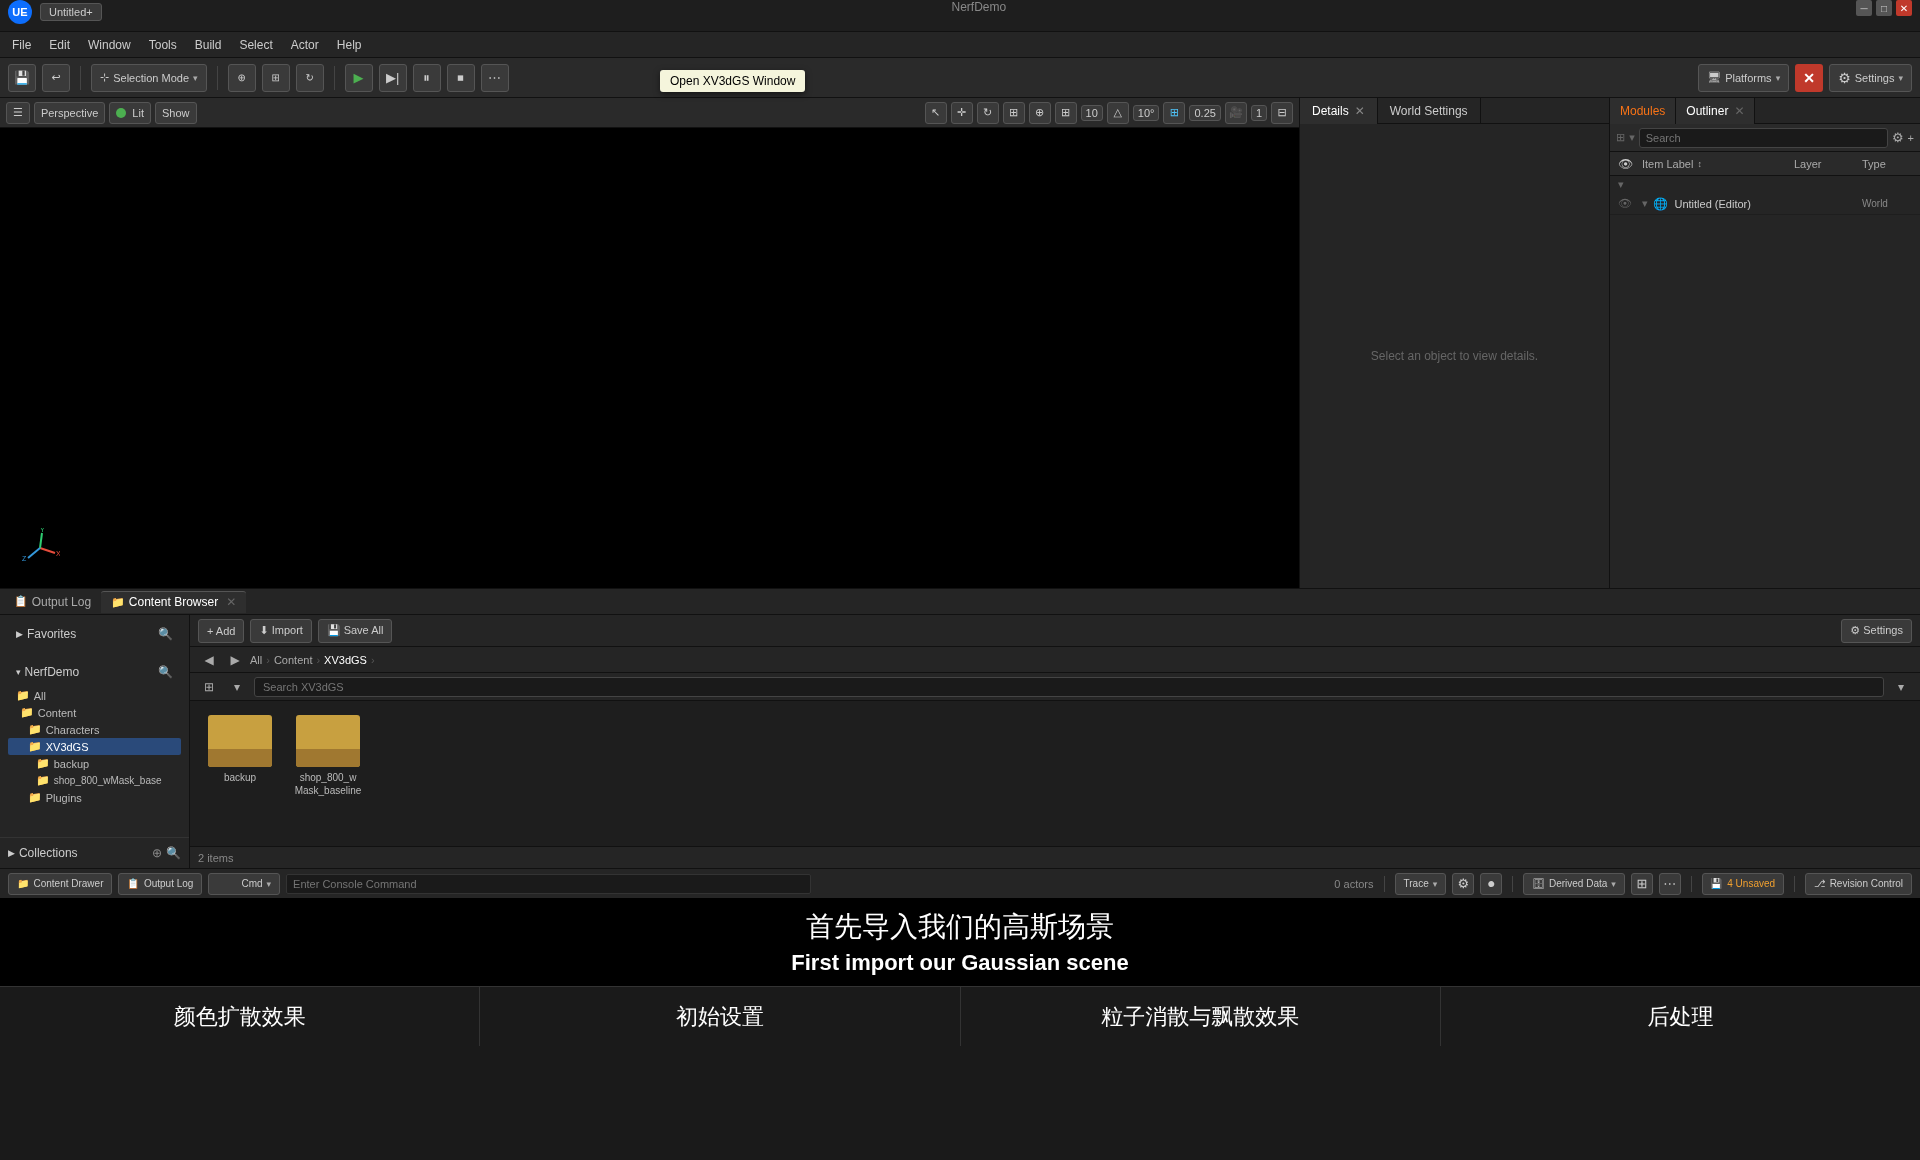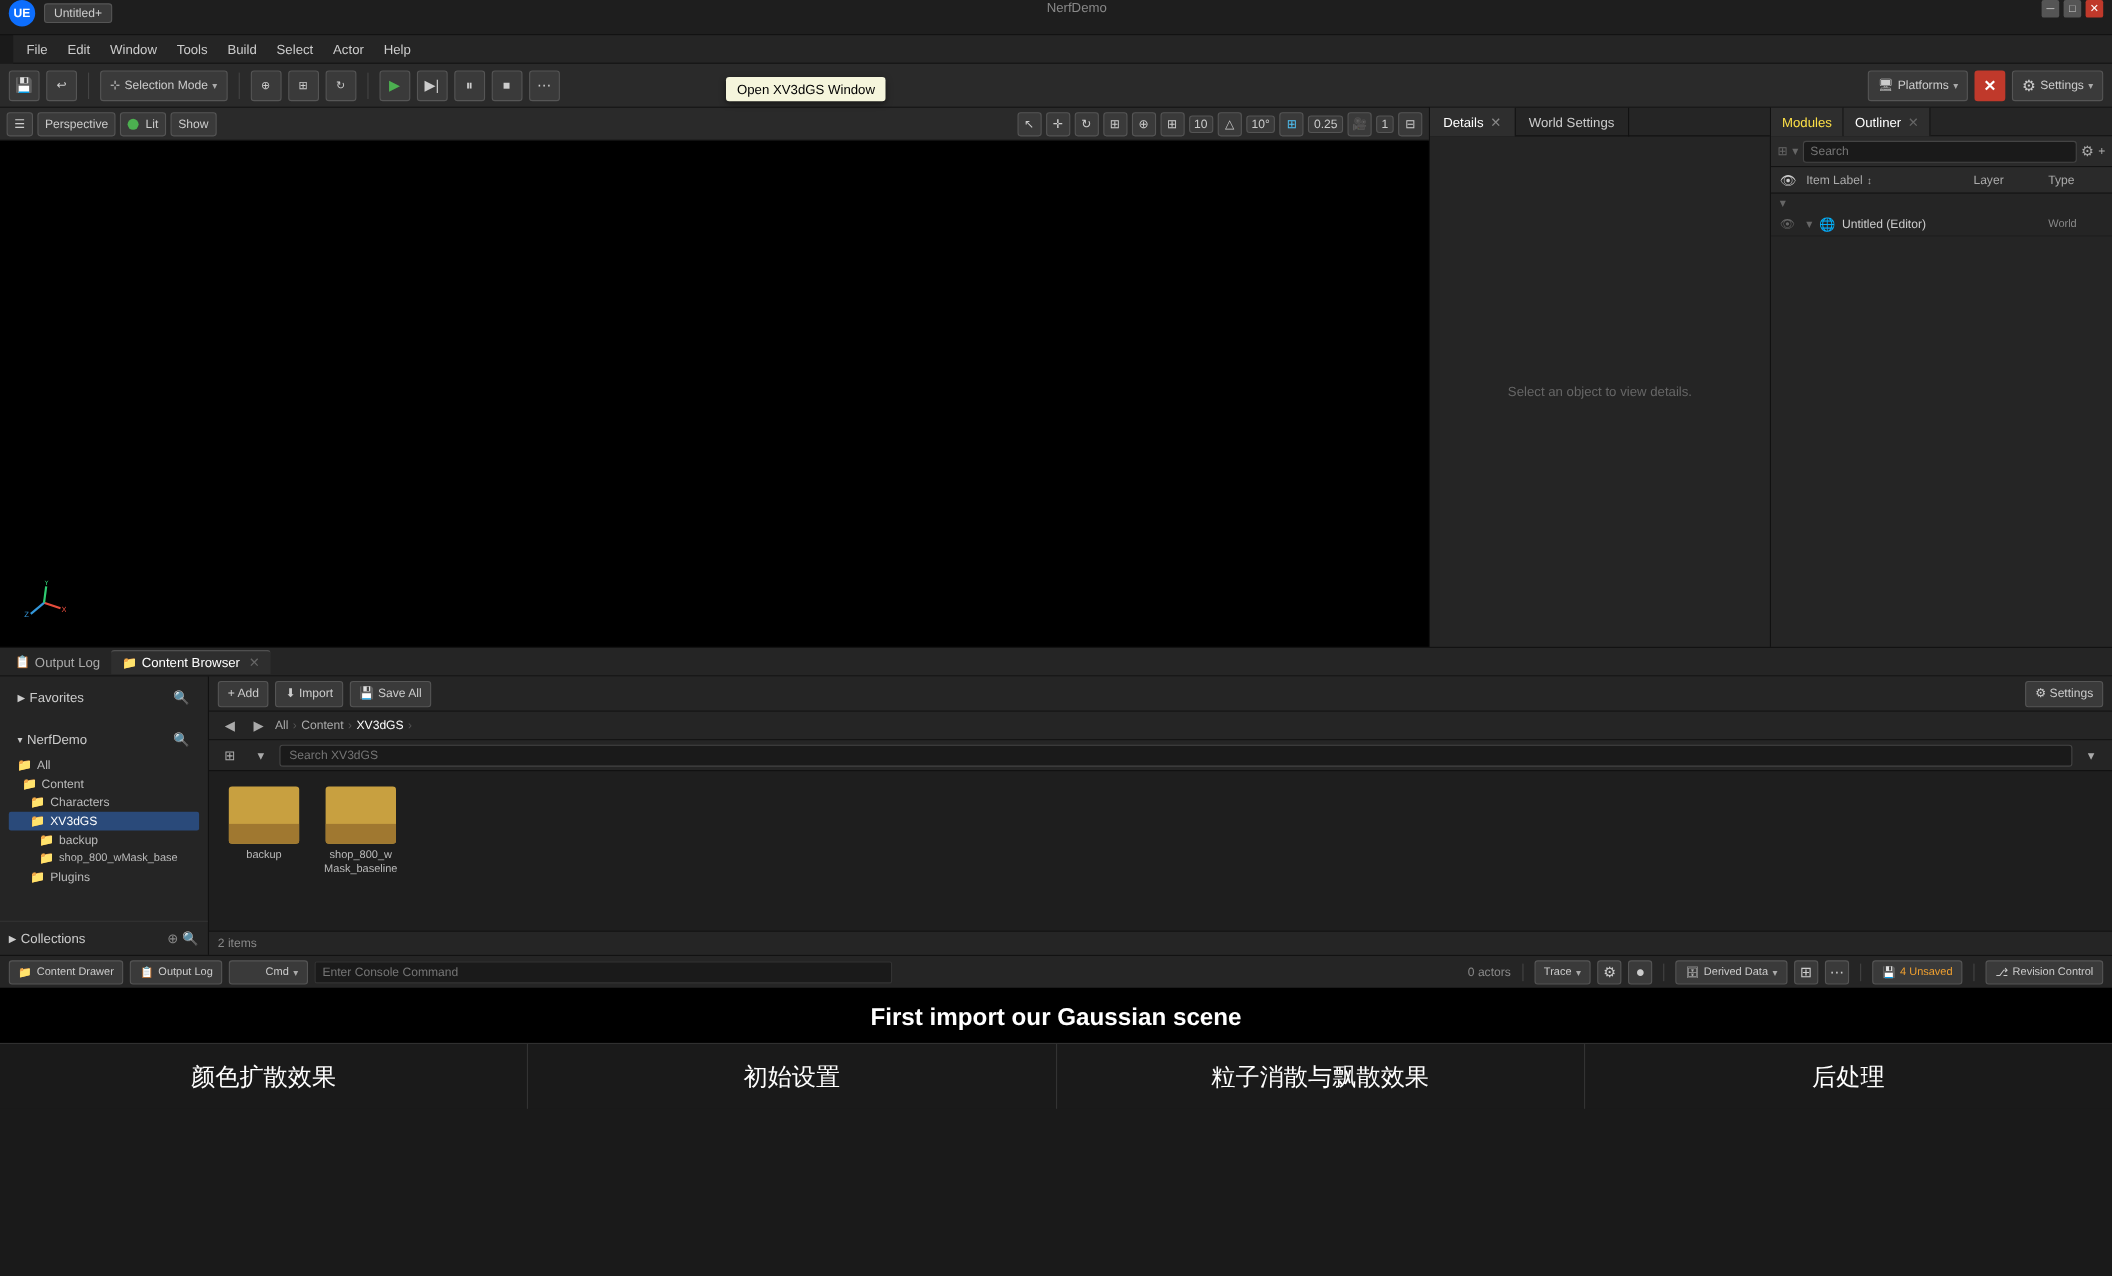--- a/index.html
+++ b/index.html
@@ -61,21 +61,20 @@
 
     
     #menubar {
       height: 26px;
       background: #252525;
       display: flex;
       align-items: center;
       padding: 0 4px;
       border-bottom: 1px solid #111;
       gap: 2px;
-      margin-left: 12px;
     }
     .menu-item {
       padding: 2px 8px;
       color: #ccc;
       cursor: pointer;
       border-radius: 3px;
       font-size: 12px;
     }
 
     
@@ -304,21 +303,21 @@
       display: flex;
       align-items: center;
       border-bottom: 1px solid #111;
     }
     .outliner-tab {
       height: 26px;
       padding: 0 10px;
       display: flex;
       align-items: center;
       font-size: 12px;
-      color: #fde047;
+      color: #f97316;
       cursor: pointer;
       border-right: 1px solid #111;
     }
     .outliner-tab.active { background: #2e2e2e; color: #fff; }
     #outliner-search-bar {
       height: 28px;
       background: #2a2a2a;
       display: flex;
       align-items: center;
       padding: 0 6px;
@@ -1001,20 +1000,23 @@
     <span>4 Unsaved</span>
   </button>
   <div class="status-sep"></div>
   <button class="toolbar-btn" style="font-size:10px;height:22px;">
     <span>⎇</span>
     <span>Revision Control</span>
   </button>
 </div>
 
 <div id="subtitle-area" style="background:#000;padding:10px 0;position:relative;">
+  <div style="text-align:center;">
+    <span style="font-size:28px;color:#fff;font-weight:normal;">首先导入我们的高斯场景</span>
+  </div>
   <div style="text-align:center;margin-top:4px;">
     <span style="font-size:22px;color:#fff;font-weight:bold;">First import our Gaussian scene</span>
   </div>
 </div>
 
 <div id="bottom-menu">
   <div class="bottom-menu-item">
     <span>颜色扩散效果</span>
   </div>
   <div class="bottom-menu-item">

